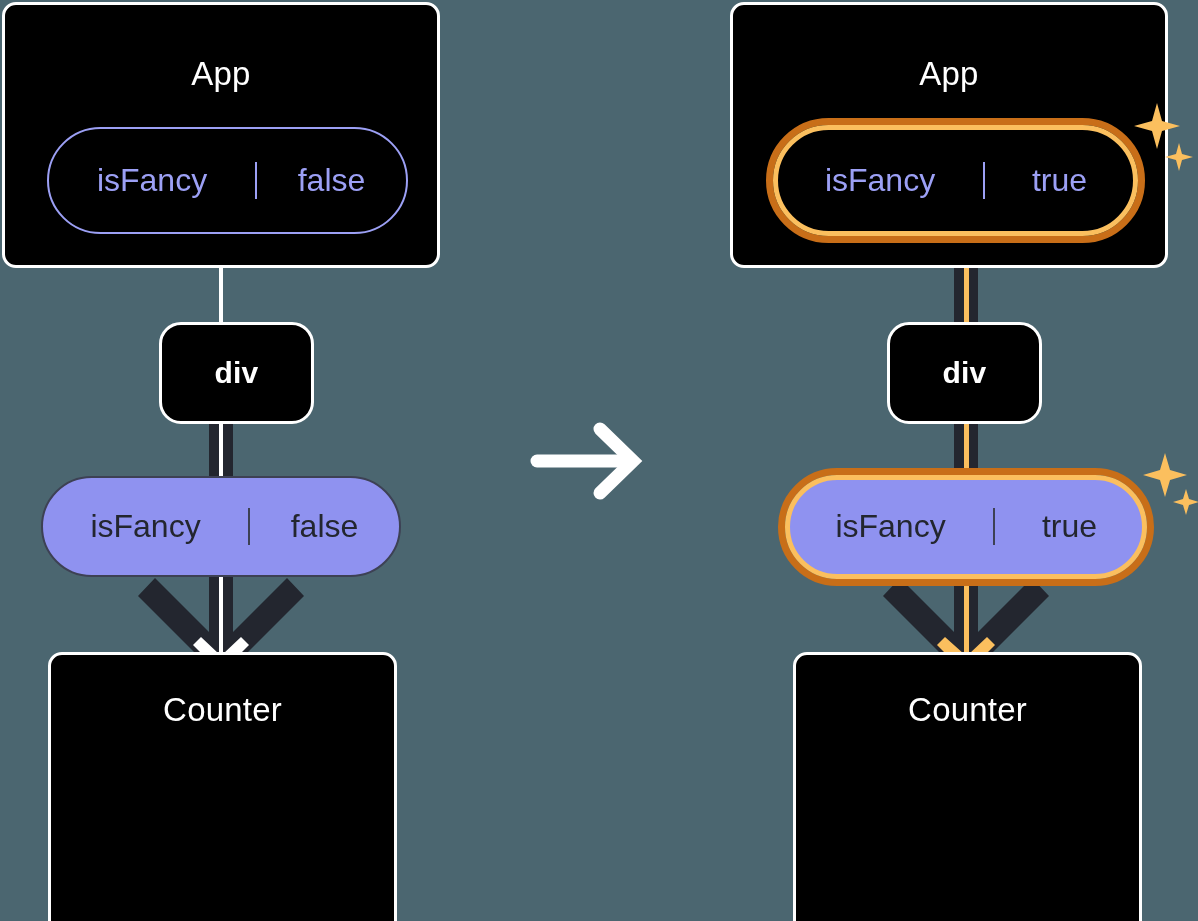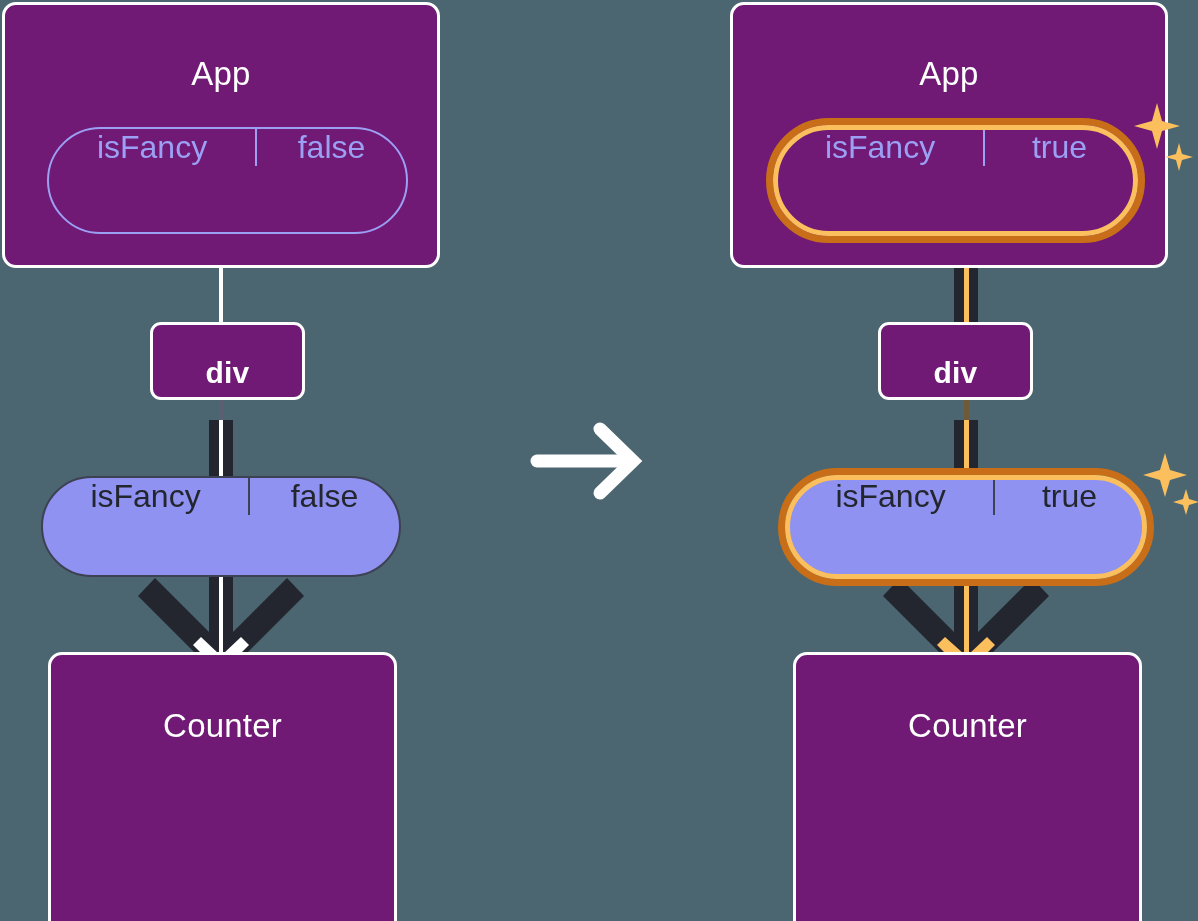--- a/index.html
+++ b/index.html
@@ -13,54 +13,54 @@
   .stage{position:absolute;left:0;top:0;width:1198px;height:921px;}
 
   
   .panel{position:absolute;top:0;width:470px;height:921px;}
   .panel.left{left:0;}
   .panel.right{left:728px;}
 
   
   .box{
     position:absolute;
-    background:#701a75;
+    background:#000000;
     border:3px solid #ffffff;
     border-radius:14px;
     box-sizing:border-box;
   }
   .box-title{
     position:absolute;left:0;right:0;
     text-align:center;
     color:#ffffff;
     font-size:33px;
     font-weight:400;
     letter-spacing:.2px;
   }
 
   
   .app-box{left:2px;top:2px;width:438px;height:266px;}
   .app-title{top:50px;}
 
   
   .div-box{
-    left:150px;top:322px;width:155px;height:78px;
-    border-radius:11px;
+    left:159px;top:322px;width:155px;height:102px;
+    border-radius:22px;
   }
   .div-title{top:31px;font-size:30px;font-weight:700;}
 
   
   .counter-box{left:48px;top:652px;width:349px;height:290px;}
-  .counter-title{top:52px;}
+  .counter-title{top:36px;}
 
   
   .pill{
     position:absolute;
     display:flex;
-    align-items:flex-start;
+    align-items:center;
     border-radius:999px;
     box-sizing:border-box;
     overflow:hidden;
   }
   .pill .cell{
     display:flex;align-items:center;justify-content:center;
     box-sizing:border-box;
     white-space:nowrap;
   }
 

